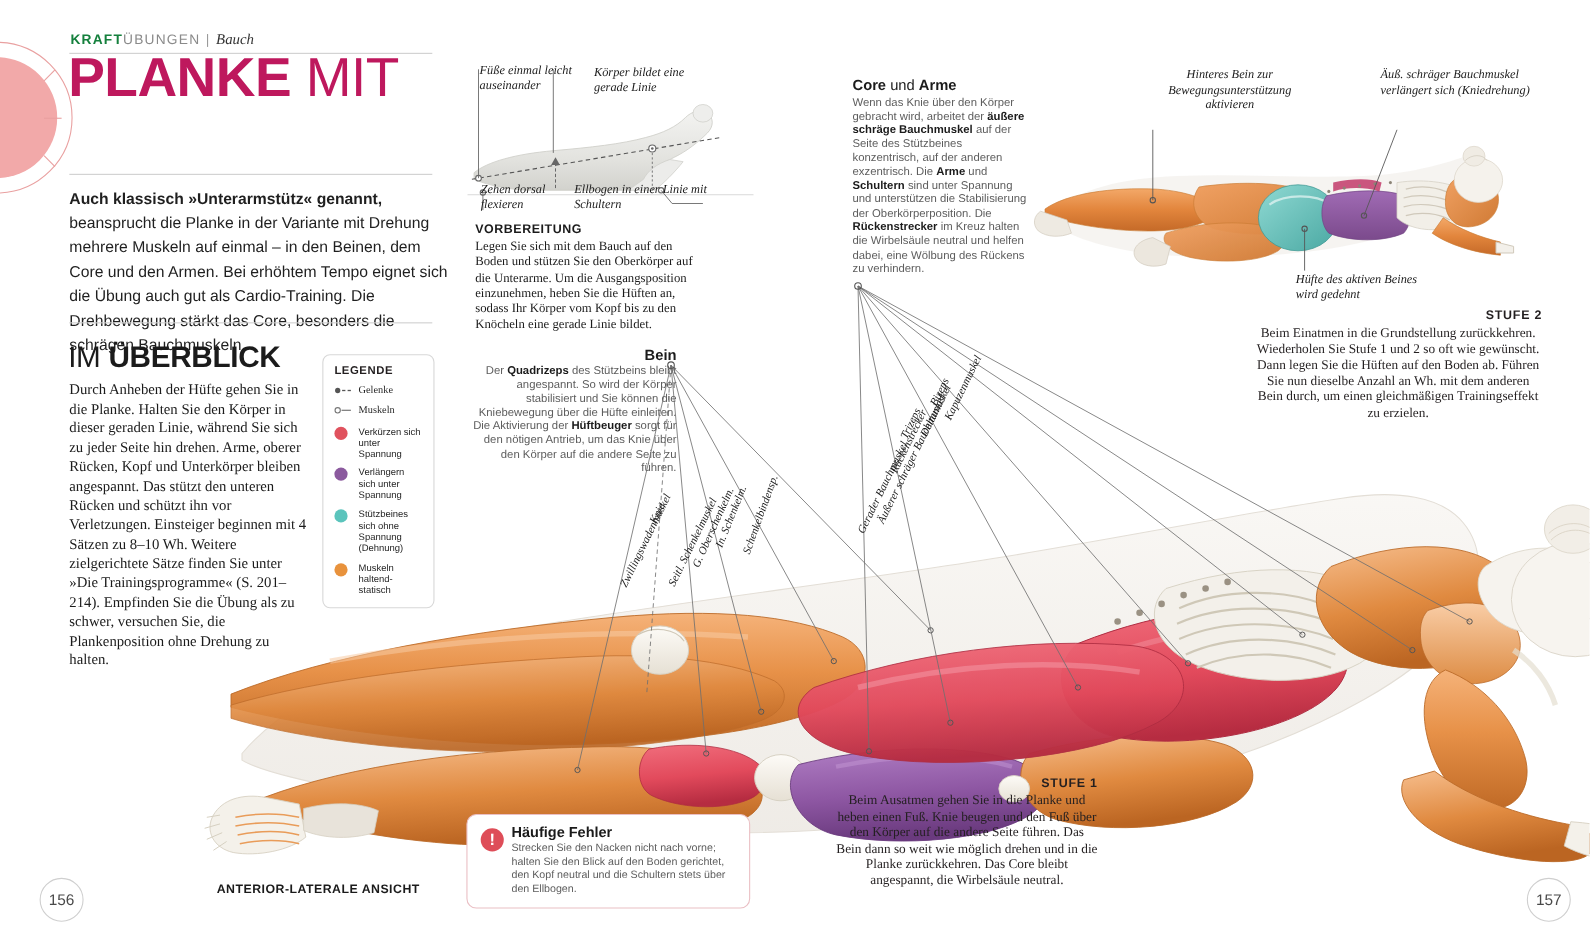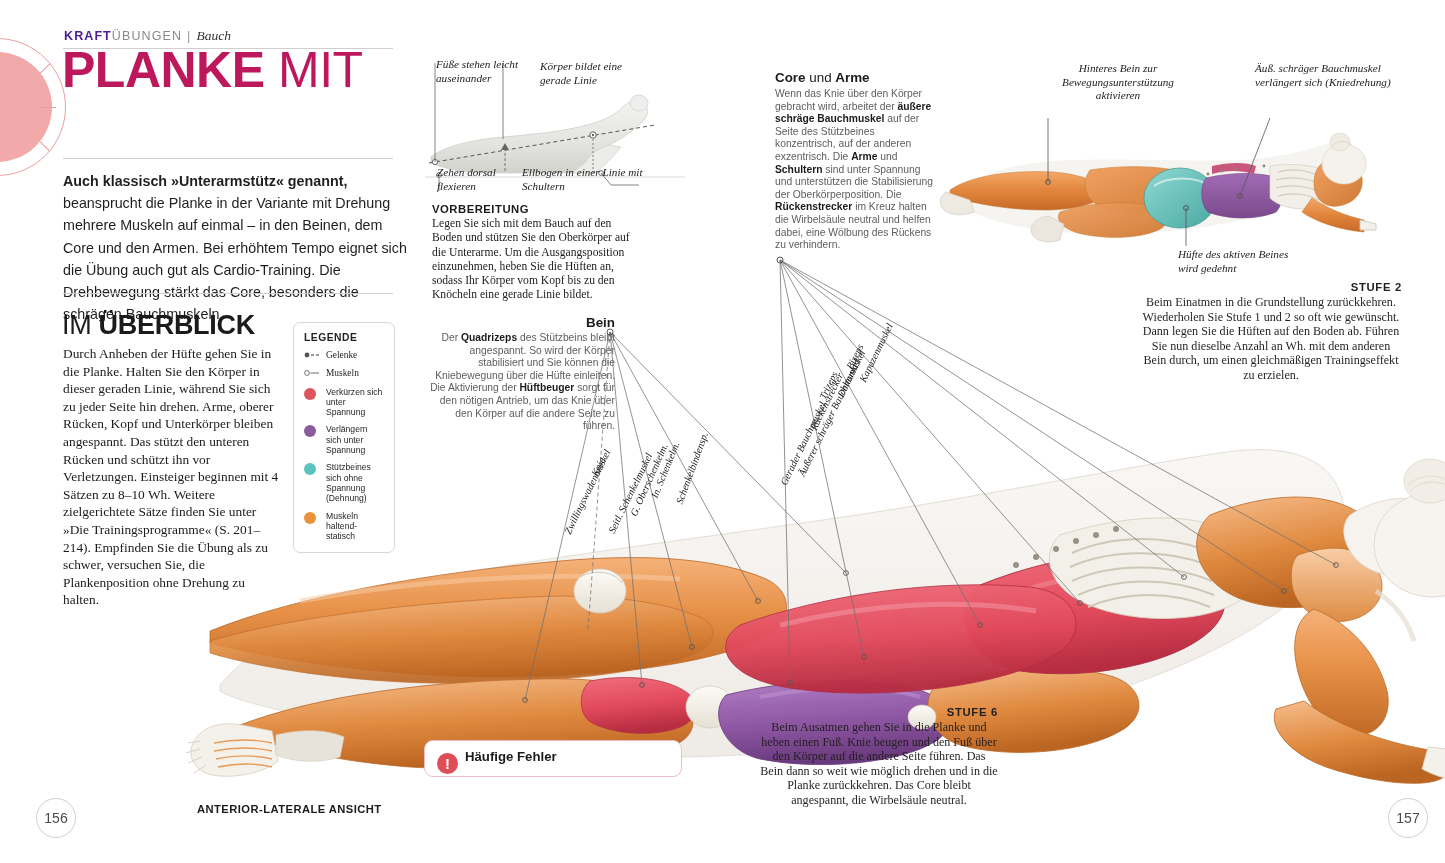--- a/index.html
+++ b/index.html
@@ -24,21 +24,21 @@
     border-radius:50%; border:1px solid #e9a0a0;
   }
   .deco-tick { position:absolute; background:#e9a0a0; height:1px; }
 
   
   .kicker {
     position:absolute; left:64px; top:28px;
     font-size:12.5px; letter-spacing:1.1px; color:#333;
   }
   .kicker .light { font-weight:400; color:#8a8a8a; }
-  .kicker .bold  { font-weight:700; color:#4c1d95; }
+  .kicker .bold  { font-weight:700; color:#15803d; }
   .kicker .sep   { color:#9a9a9a; padding:0 5px; }
   .kicker .ital  { font-family:"Liberation Serif", serif; font-style:italic;
                    letter-spacing:0; font-size:13.5px; color:#333; }
   .rule { position:absolute; height:1px; background:#cfcfcf; }
 
   .title {
     position:absolute; left:62px; top:44px; width:340px;
     font-size:50px; line-height:52px; letter-spacing:-0.5px;
     font-weight:300; color:#be185d;
   }
@@ -275,21 +275,21 @@
     <line x1="80" y1="86" x2="80" y2="64" stroke="#666" stroke-width="0.9" stroke-dasharray="3 2"></line>
     <path d="M80,58 l-4,7 l8,0 Z" fill="#666"></path>
 
     <line x1="10" y1="77" x2="10" y2="-22" stroke="#666" stroke-width="0.8"></line>
     <line x1="14" y1="90" x2="14" y2="106" stroke="#666" stroke-width="0.8"></line>
     <line x1="78" y1="54" x2="78" y2="-22" stroke="#666" stroke-width="0.8"></line>
     <line x1="176" y1="88" x2="186" y2="100" stroke="#666" stroke-width="0.8"></line>
     <line x1="186" y1="100" x2="214" y2="100" stroke="#666" stroke-width="0.8"></line>
   </svg>
 
-  <div class="a-fuesse serif-it">Füße stehen leicht auseinander</div>
+  <div class="a-fuesse serif-it">Füße einmal leicht auseinander</div>
   <div class="a-koerper serif-it">Körper bildet eine gerade Linie</div>
   <div class="a-zehen serif-it">Zehen dorsal flexieren</div>
   <div class="a-ellb serif-it">Ellbogen in einer Linie mit Schultern</div>
 
   <div class="a-vorb">
     <div class="lbl-head">VORBEREITUNG</div>
     <div class="serif-body">Legen Sie sich mit dem Bauch auf den Boden und stützen Sie den Oberkörper auf die Unterarme. Um die Ausgangsposition einzunehmen, heben Sie die Hüften an, sodass Ihr Körper vom Kopf bis zu den Knöcheln eine gerade Linie bildet.</div>
   </div>
 
   <div class="a-core">
@@ -607,24 +607,25 @@
       <div class="rot-lbl" style="left: 840px; top: 391px; transform: rotate(-64deg);">Deltamuskel</div>
       <div class="rot-lbl" style="left: 822px; top: 393px; transform: rotate(-64deg);">Trizeps</div>
       <div class="rot-lbl" style="left: 813px; top: 424px; transform: rotate(-64deg);">Rückenstrecker</div>
       <div class="rot-lbl" style="left: 801px; top: 470px; transform: rotate(-64deg);">Äußerer schräger Bauchmuskel</div>
       <div class="rot-lbl" style="left: 783px; top: 479px; transform: rotate(-64deg);">Gerader Bauchmuskel</div>
     </div>
 
   <div class="errbox">
     <div class="excl">!</div>
     <div class="h">Häufige Fehler</div>
+    <div class="t">Strecken Sie den Nacken nicht nach vorne; halten Sie den Blick auf den Boden gerichtet, den Kopf neutral und die Schultern stets über den Ellbogen.</div>
   </div>
 
   <div class="a-stufe1">
-    <div class="stufe-head">STUFE 6</div>
+    <div class="stufe-head">STUFE 1</div>
     <div class="body">Beim Ausatmen gehen Sie in die Planke und heben einen Fuß. Knie beugen und den Fuß über den Körper auf die andere Seite führen. Das Bein dann so weit wie möglich drehen und in die Planke zurückkehren. Das Core bleibt angespannt, die Wirbelsäule neutral.</div>
   </div>
 
   <div class="pagenum l">156</div>
   <div class="pagenum r">157</div>
   <div class="viewlabel">ANTERIOR-LATERALE ANSICHT</div>
 
 </div>
 
 </body></html>

